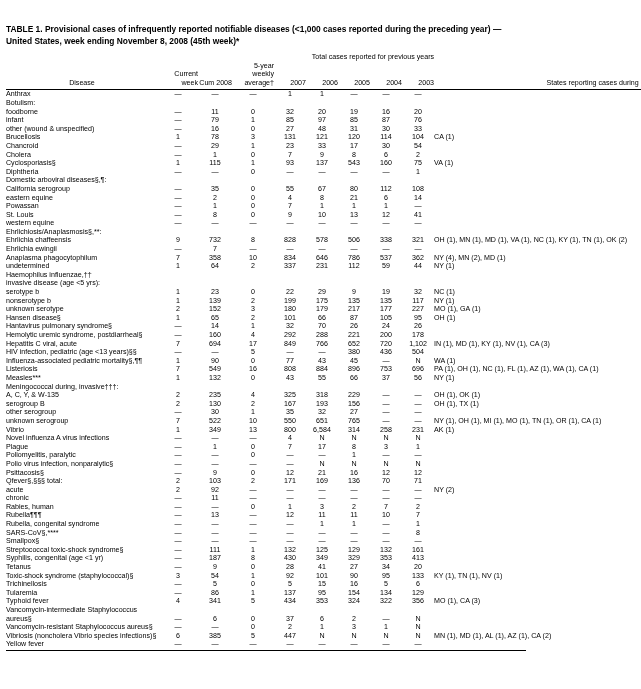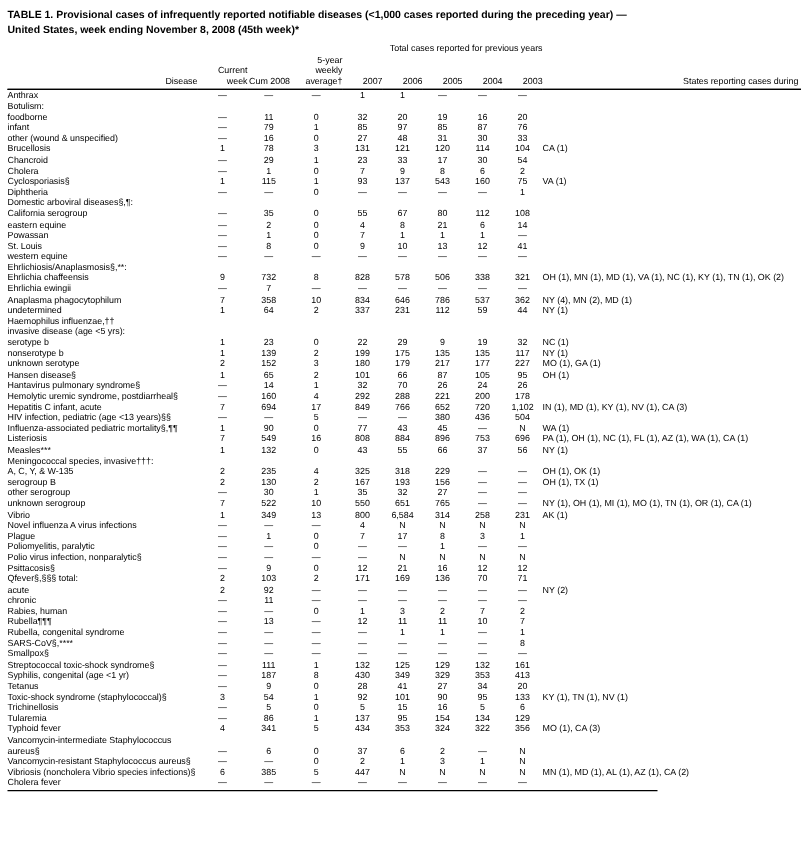--- a/index.html
+++ b/index.html
@@ -2,21 +2,21 @@
 <html><head>
 <meta charset="utf-8">
 <style>
   html,body{margin:0;padding:0;background:#ffffff;}
   body{
     width:641px;
     font-family:"Liberation Sans", sans-serif;
     color:#000;
     -webkit-font-smoothing:none;
   }
-  .page{width:532px;padding:6px 6px 4px 6px;box-sizing:border-box;}
+  .page{width:532px;padding:6px 6px 4px 6px;box-sizing:border-box;margin-top:18px;}
   .title{
     font-size:8.4px;
     font-weight:bold;
     line-height:11.5px;
     margin:0 0 6px 0;
   }
   table.mmwr{
     border-collapse:collapse;
     width:629px;
     table-layout:fixed;
@@ -72,21 +72,21 @@
         <td></td>
         <td></td>
         <td></td>
         <td></td>
         <td colspan="5" style="text-align:right;">
           <span class="totalcases">Total cases reported for previous years</span>
         </td>
         <td></td>
       </tr>
       <tr class="hdr-row2">
-        <td class="hdr-disease" style="text-align:right;">Disease</td>
+        <td class="hdr-disease" style="text-align:center;">Disease</td>
         <td>Current week</td>
         <td>Cum 2008</td>
         <td>5-year weekly average†</td>
         <td>2007</td>
         <td>2006</td>
         <td>2005</td>
         <td>2004</td>
         <td>2003</td>
         <td class="states">States reporting cases during current week (No.)</td>
       </tr>
@@ -437,21 +437,21 @@
           <td class="num">160</td>
           <td class="num">4</td>
           <td class="num">292</td>
           <td class="num">288</td>
           <td class="num">221</td>
           <td class="num">200</td>
           <td class="num">178</td>
           <td class="states"></td>
         </tr>
         <tr>
-          <td class="dis">Hepatitis C infant, acute</td>
+          <td class="dis">Hepatitis C viral, acute</td>
           <td class="num">7</td>
           <td class="num">694</td>
           <td class="num">17</td>
           <td class="num">849</td>
           <td class="num">766</td>
           <td class="num">652</td>
           <td class="num">720</td>
           <td class="num">1,102</td>
           <td class="states">IN (1), MD (1), KY (1), NV (1), CA (3)</td>
         </tr>
@@ -497,21 +497,21 @@
           <td class="num">132</td>
           <td class="num">0</td>
           <td class="num">43</td>
           <td class="num">55</td>
           <td class="num">66</td>
           <td class="num">37</td>
           <td class="num">56</td>
           <td class="states">NY (1)</td>
         </tr>
         <tr>
-          <td class="dis">Meningococcal species, invasive†††:</td>
+          <td class="dis">Meningococcal during, invasive†††:</td>
           <td class="num"></td>
           <td class="num"></td>
           <td class="num"></td>
           <td class="num"></td>
           <td class="num"></td>
           <td class="num"></td>
           <td class="num"></td>
           <td class="num"></td>
           <td class="states"></td>
         </tr>
@@ -845,21 +845,21 @@
           <td class="num">385</td>
           <td class="num">5</td>
           <td class="num">447</td>
           <td class="num">N</td>
           <td class="num">N</td>
           <td class="num">N</td>
           <td class="num">N</td>
           <td class="states">MN (1), MD (1), AL (1), AZ (1), CA (2)</td>
         </tr>
         <tr>
-          <td class="dis">Cholera fever</td>
+          <td class="dis">Yellow fever</td>
           <td class="num">—</td>
           <td class="num">—</td>
           <td class="num">—</td>
           <td class="num">—</td>
           <td class="num">—</td>
           <td class="num">—</td>
           <td class="num">—</td>
           <td class="num">—</td>
           <td class="states"></td>
         </tr>

